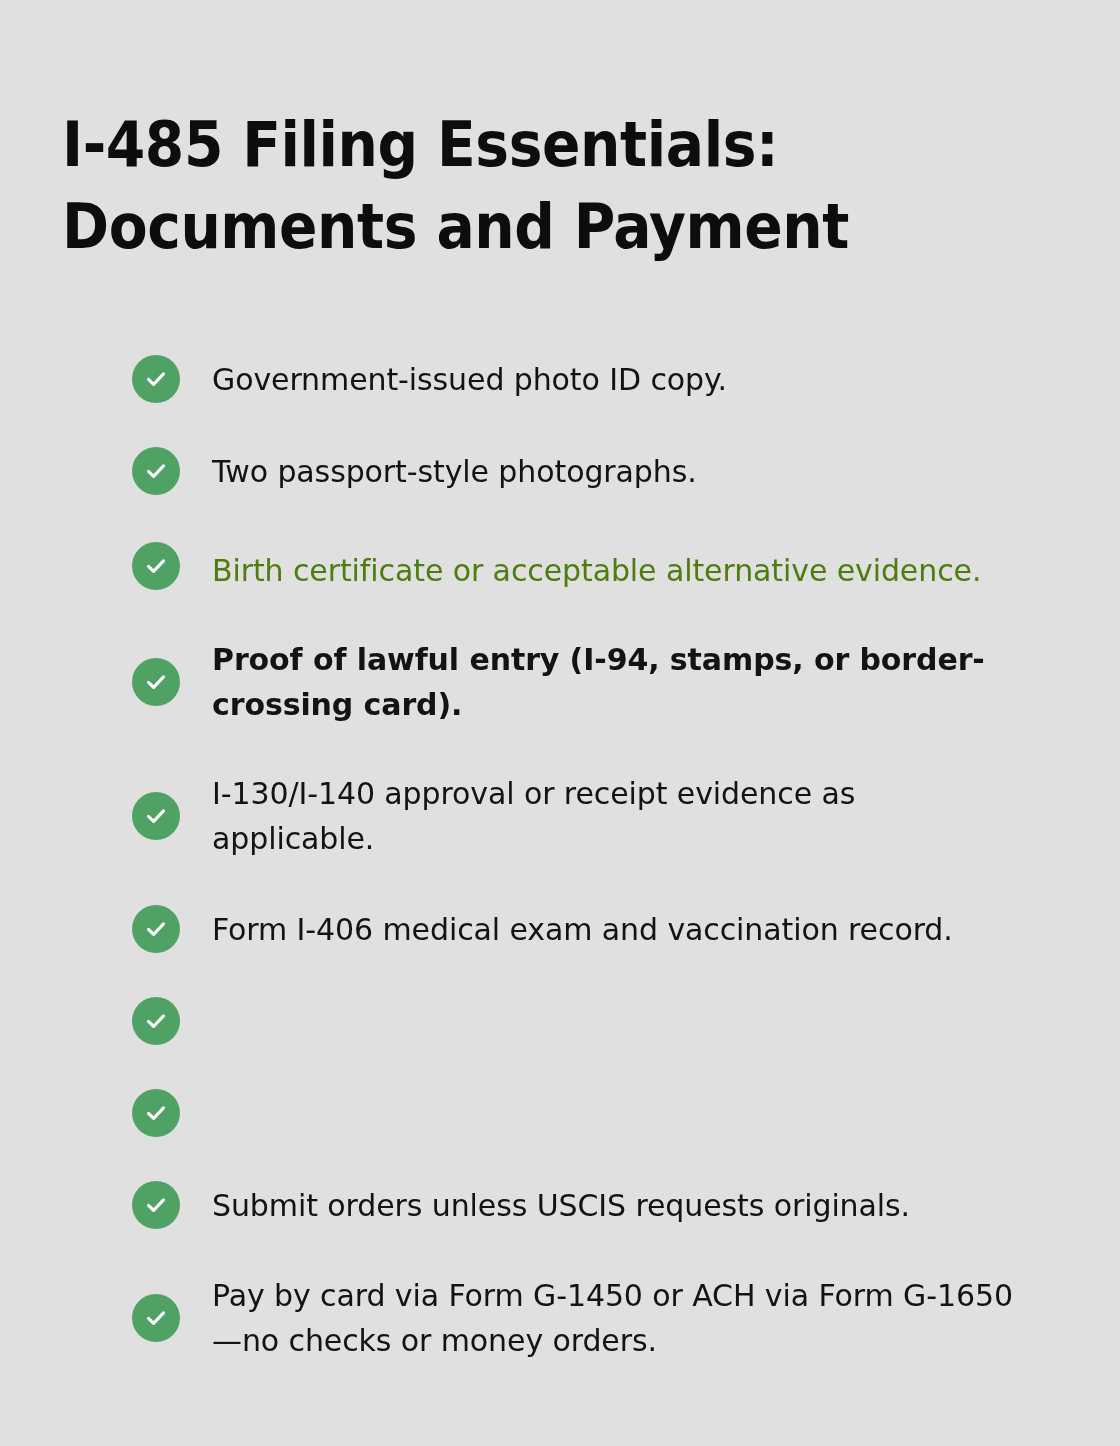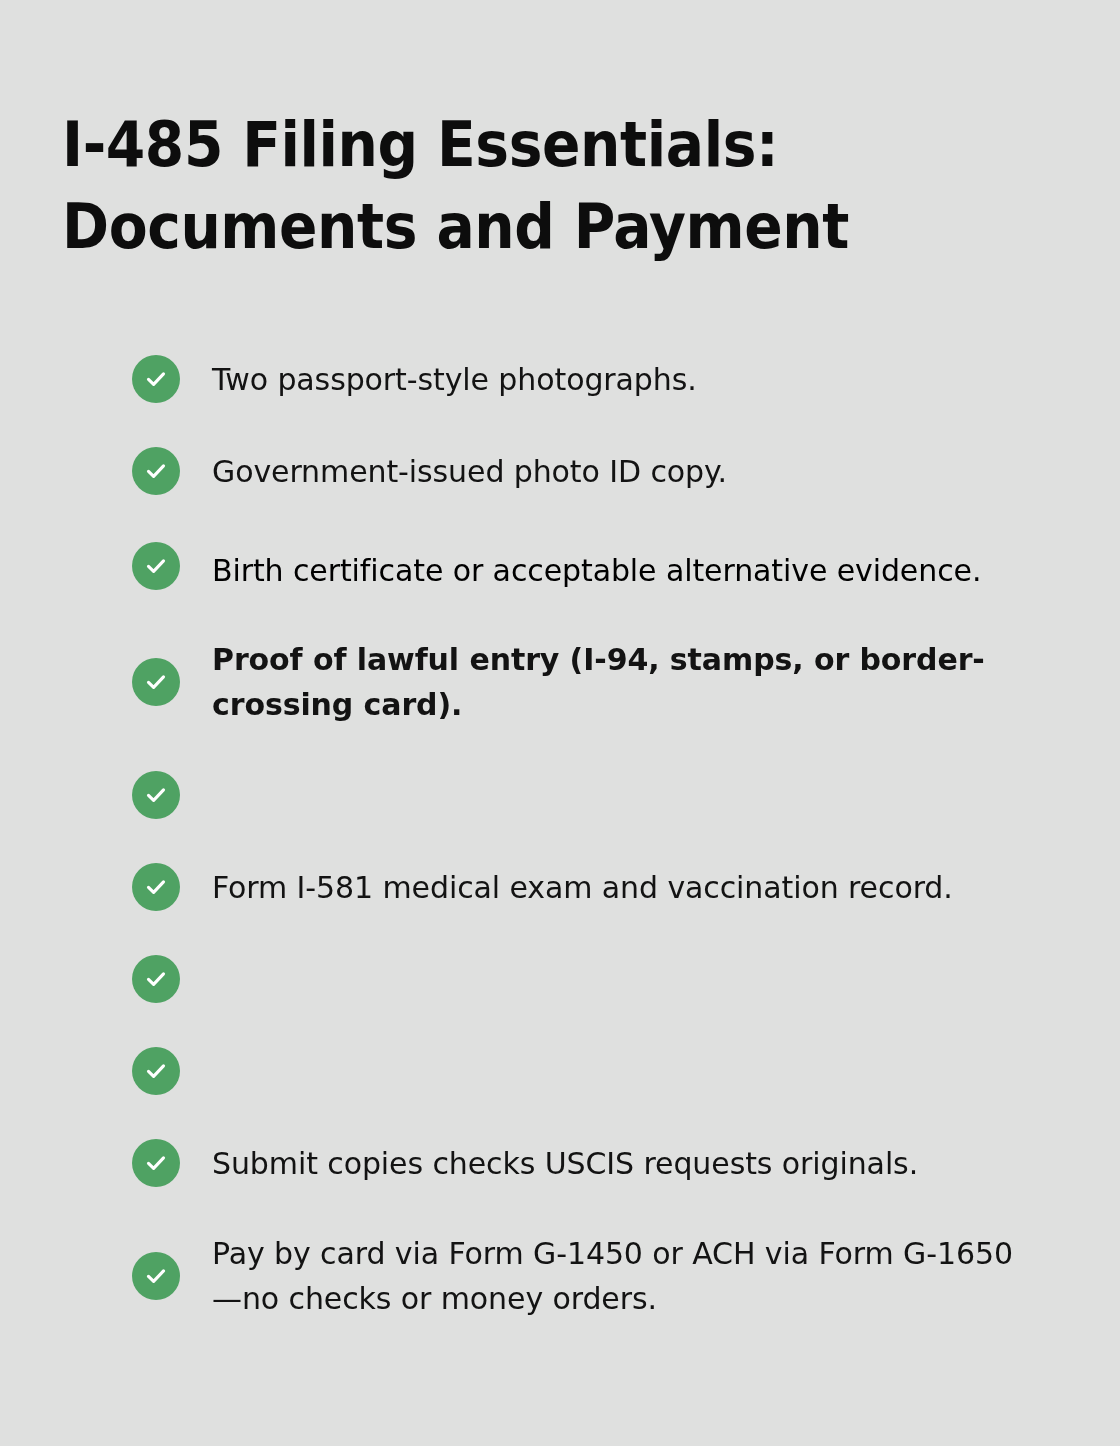--- a/index.html
+++ b/index.html
@@ -100,60 +100,61 @@
   </div>
 
   <ul class="checklist" id="checklist">
 
   <li class="check-item">
         <span class="check-icon" style="background: rgb(79, 162, 99);">
           <svg viewBox="0 0 28 28" aria-hidden="true">
             <path d="M6.5 14.4 L11.6 19.4 L21.5 8.9" fill="none" stroke="#ffffff" stroke-width="3.1" stroke-linecap="round" stroke-linejoin="round"></path>
           </svg>
         </span>
+        <span class="check-text" style="color: rgb(19, 19, 19);">Government-issued photo ID copy.</span>
+      </li>
+      <li class="check-item">
+        <span class="check-icon" style="background: rgb(79, 162, 99);">
+          <svg viewBox="0 0 28 28" aria-hidden="true">
+            <path d="M6.5 14.4 L11.6 19.4 L21.5 8.9" fill="none" stroke="#ffffff" stroke-width="3.1" stroke-linecap="round" stroke-linejoin="round"></path>
+          </svg>
+        </span>
         <span class="check-text" style="color: rgb(19, 19, 19);">Two passport-style photographs.</span>
       </li>
       <li class="check-item">
         <span class="check-icon" style="background: rgb(79, 162, 99);">
           <svg viewBox="0 0 28 28" aria-hidden="true">
             <path d="M6.5 14.4 L11.6 19.4 L21.5 8.9" fill="none" stroke="#ffffff" stroke-width="3.1" stroke-linecap="round" stroke-linejoin="round"></path>
           </svg>
         </span>
-        <span class="check-text" style="color: rgb(19, 19, 19);">Government-issued photo ID copy.</span>
-      </li>
-      <li class="check-item">
-        <span class="check-icon" style="background: rgb(79, 162, 99);">
-          <svg viewBox="0 0 28 28" aria-hidden="true">
-            <path d="M6.5 14.4 L11.6 19.4 L21.5 8.9" fill="none" stroke="#ffffff" stroke-width="3.1" stroke-linecap="round" stroke-linejoin="round"></path>
-          </svg>
-        </span>
-        <span class="check-text" style="color: #000000; margin-top: 9px;">Birth certificate or acceptable alternative evidence.</span>
+        <span class="check-text" style="color: #4d7c0f; margin-top: 9px;">Birth certificate or acceptable alternative evidence.</span>
       </li>
       <li class="check-item">
         <span class="check-icon" style="background: rgb(79, 162, 99);">
           <svg viewBox="0 0 28 28" aria-hidden="true">
             <path d="M6.5 14.4 L11.6 19.4 L21.5 8.9" fill="none" stroke="#ffffff" stroke-width="3.1" stroke-linecap="round" stroke-linejoin="round"></path>
           </svg>
         </span>
         <span class="check-text" style="color: rgb(19, 19, 19); font-weight: bold;">Proof of lawful entry (I-94, stamps, or border-crossing card).</span>
       </li>
       <li class="check-item">
         <span class="check-icon" style="background: rgb(79, 162, 99);">
           <svg viewBox="0 0 28 28" aria-hidden="true">
             <path d="M6.5 14.4 L11.6 19.4 L21.5 8.9" fill="none" stroke="#ffffff" stroke-width="3.1" stroke-linecap="round" stroke-linejoin="round"></path>
           </svg>
         </span>
+        <span class="check-text" style="color: rgb(19, 19, 19);">I-130/I-140 approval or receipt evidence as applicable.</span>
       </li>
       <li class="check-item">
         <span class="check-icon" style="background: rgb(79, 162, 99);">
           <svg viewBox="0 0 28 28" aria-hidden="true">
             <path d="M6.5 14.4 L11.6 19.4 L21.5 8.9" fill="none" stroke="#ffffff" stroke-width="3.1" stroke-linecap="round" stroke-linejoin="round"></path>
           </svg>
         </span>
-        <span class="check-text" style="color: rgb(19, 19, 19);">Form I-581 medical exam and vaccination record.</span>
+        <span class="check-text" style="color: rgb(19, 19, 19);">Form I-406 medical exam and vaccination record.</span>
       </li>
       <li class="check-item">
         <span class="check-icon" style="background: rgb(79, 162, 99);">
           <svg viewBox="0 0 28 28" aria-hidden="true">
             <path d="M6.5 14.4 L11.6 19.4 L21.5 8.9" fill="none" stroke="#ffffff" stroke-width="3.1" stroke-linecap="round" stroke-linejoin="round"></path>
           </svg>
         </span>
       </li>
       <li class="check-item">
         <span class="check-icon" style="background: rgb(79, 162, 99);">
@@ -161,21 +162,21 @@
             <path d="M6.5 14.4 L11.6 19.4 L21.5 8.9" fill="none" stroke="#ffffff" stroke-width="3.1" stroke-linecap="round" stroke-linejoin="round"></path>
           </svg>
         </span>
       </li>
       <li class="check-item">
         <span class="check-icon" style="background: rgb(79, 162, 99);">
           <svg viewBox="0 0 28 28" aria-hidden="true">
             <path d="M6.5 14.4 L11.6 19.4 L21.5 8.9" fill="none" stroke="#ffffff" stroke-width="3.1" stroke-linecap="round" stroke-linejoin="round"></path>
           </svg>
         </span>
-        <span class="check-text" style="color: rgb(19, 19, 19);">Submit copies checks USCIS requests originals.</span>
+        <span class="check-text" style="color: rgb(19, 19, 19);">Submit orders unless USCIS requests originals.</span>
       </li>
       <li class="check-item">
         <span class="check-icon" style="background: rgb(79, 162, 99);">
           <svg viewBox="0 0 28 28" aria-hidden="true">
             <path d="M6.5 14.4 L11.6 19.4 L21.5 8.9" fill="none" stroke="#ffffff" stroke-width="3.1" stroke-linecap="round" stroke-linejoin="round"></path>
           </svg>
         </span>
         <span class="check-text" style="color: rgb(19, 19, 19);">Pay by card via Form G-1450 or ACH via Form G-1650—no checks or money orders.</span>
       </li>
     </ul>

